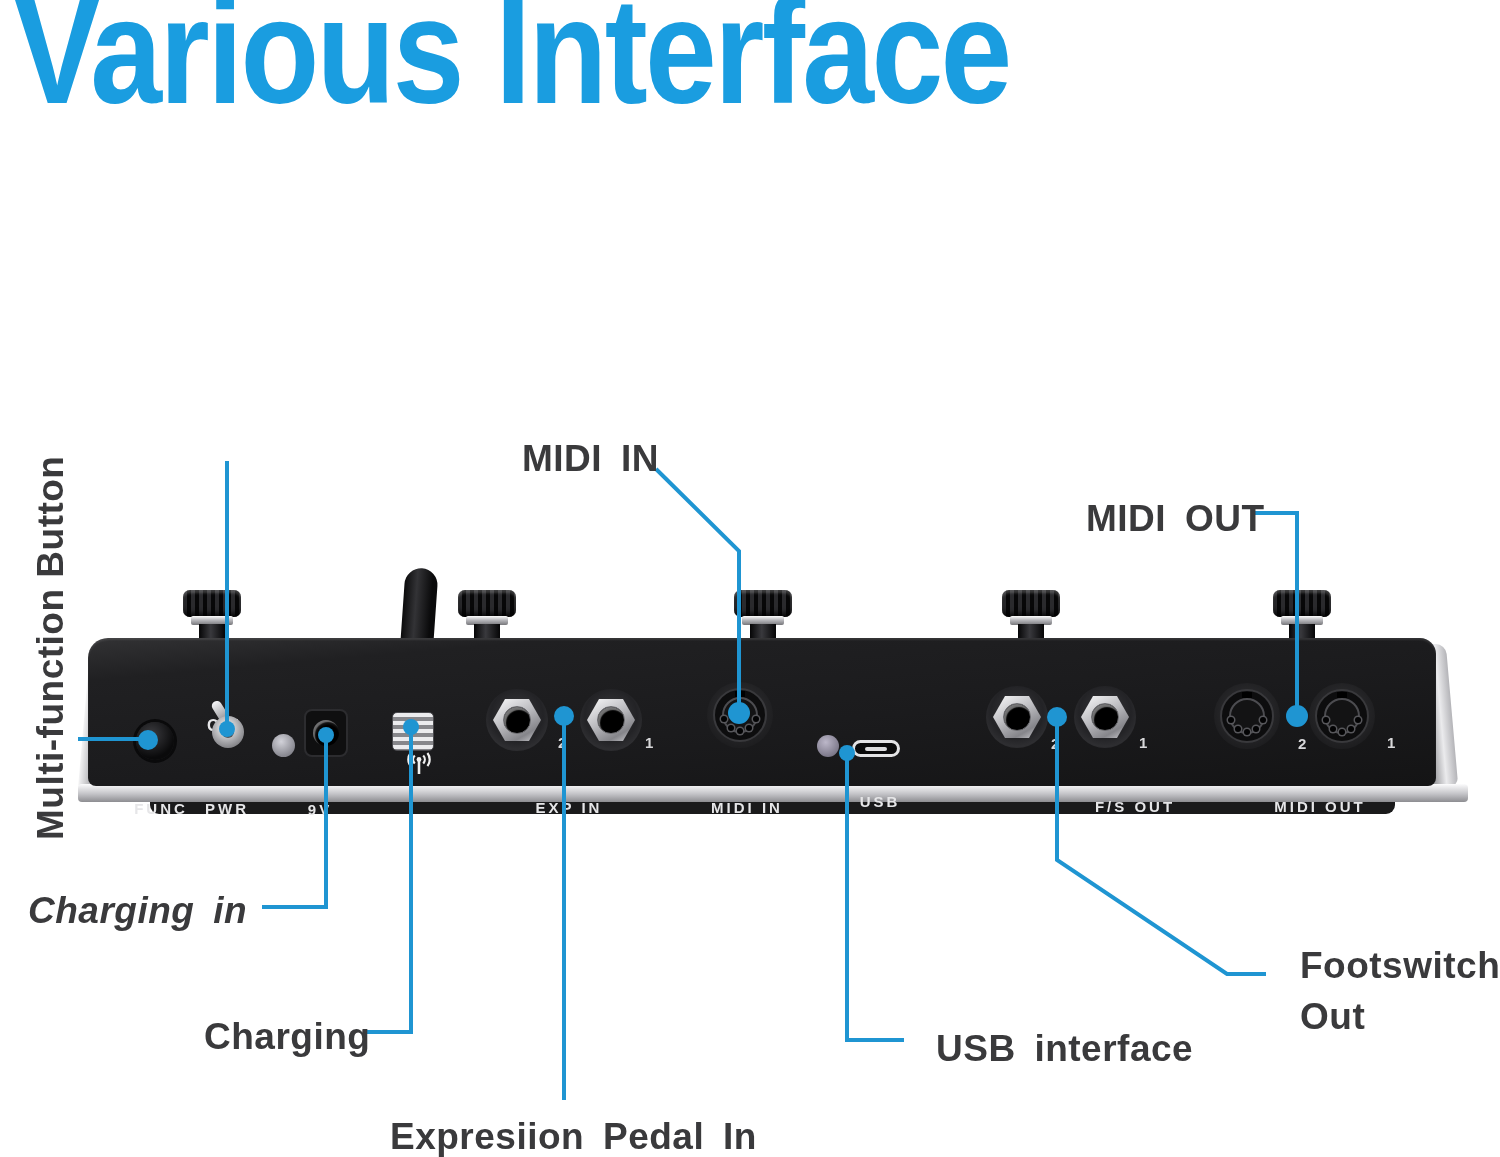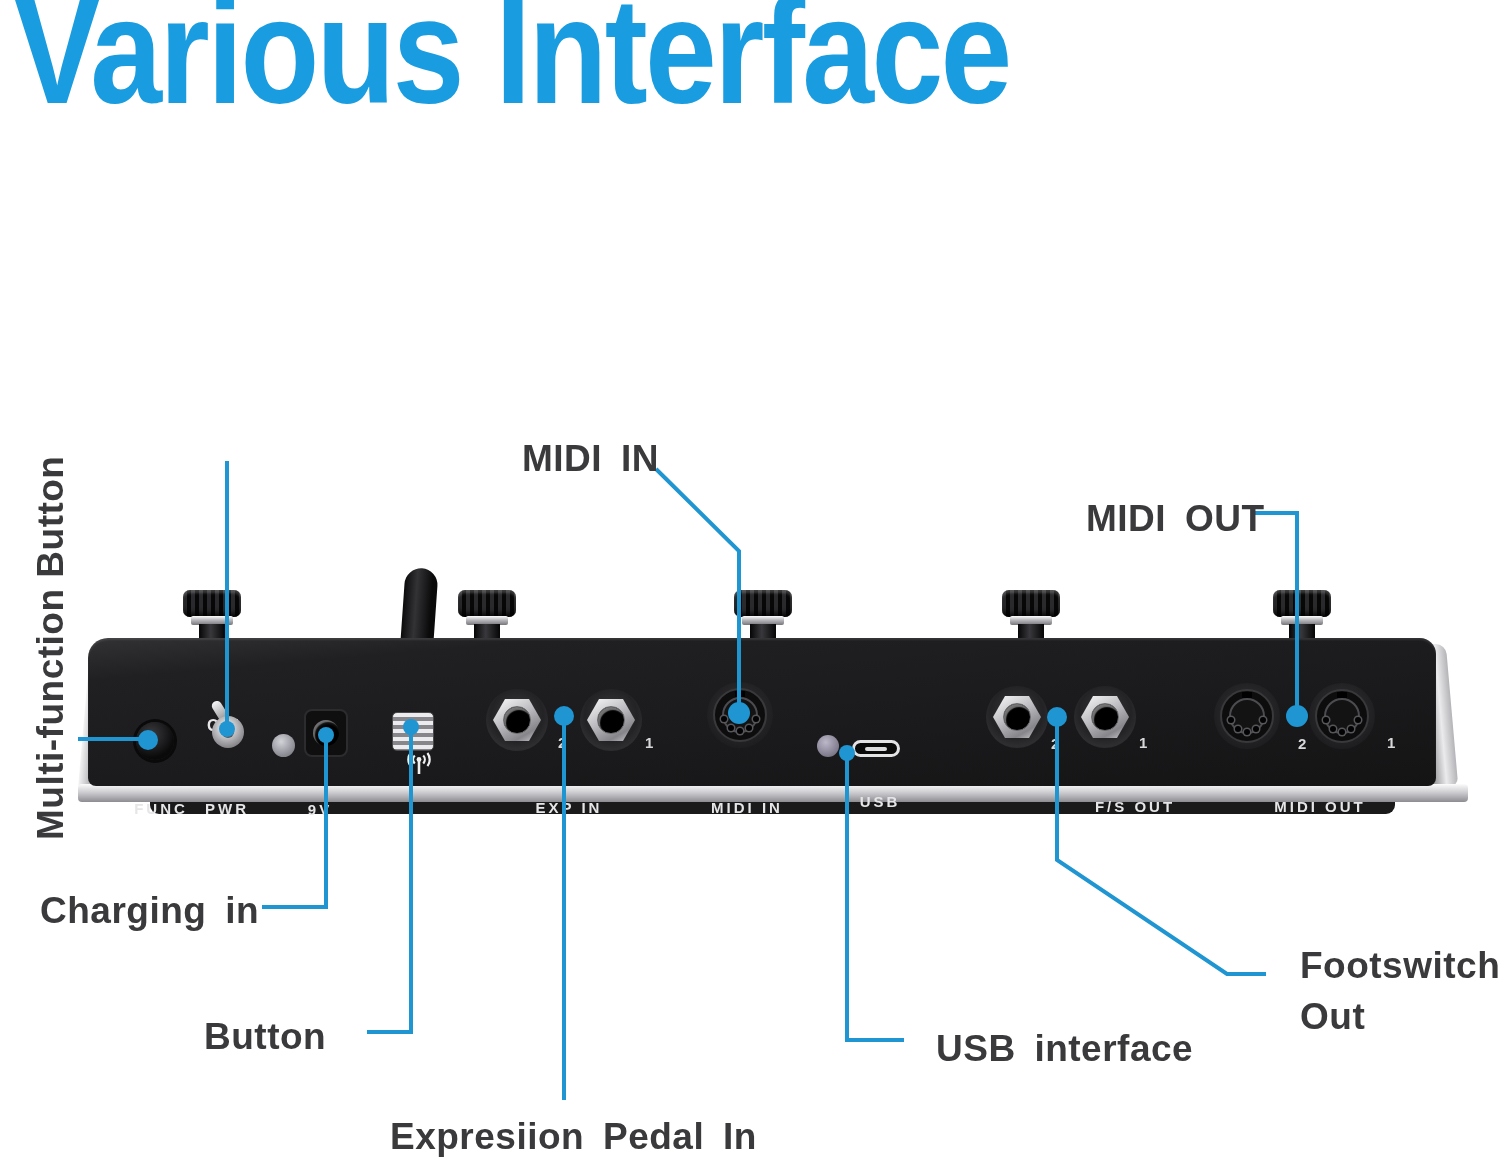--- a/index.html
+++ b/index.html
@@ -277,19 +277,19 @@
     </g>
     <g>
       <polyline points="1266,974 1227,974 1057,860 1057,719"></polyline>
         <circle cx="1057" cy="717" r="10"></circle>
     </g>
   </svg>
 
   <div class="v-label">Multi-function Button</div>
   <div class="co-label" style="left:522px;top:433px;">MIDI IN</div>
   <div class="co-label" style="left:1086px;top:493px;">MIDI OUT</div>
-  <div class="co-label" style="left:40px;top:885px;">Charging in</div>
-  <div class="co-label" style="left:204px;top:1011px;">Button</div>
+  <div class="co-label" style="left:28px;top:885px;font-style:italic;">Charging in</div>
+  <div class="co-label" style="left:204px;top:1011px;">Charging</div>
   <div class="co-label" style="left:390px;top:1111px;">Expresiion Pedal In</div>
   <div class="co-label" style="left:936px;top:1023px;text-align:center;">USB interface</div>
   <div class="co-label wrap" style="left:1300px;top:940px;width:210px;">Footswitch Out</div>
 
 </div>
 
 </body></html>

